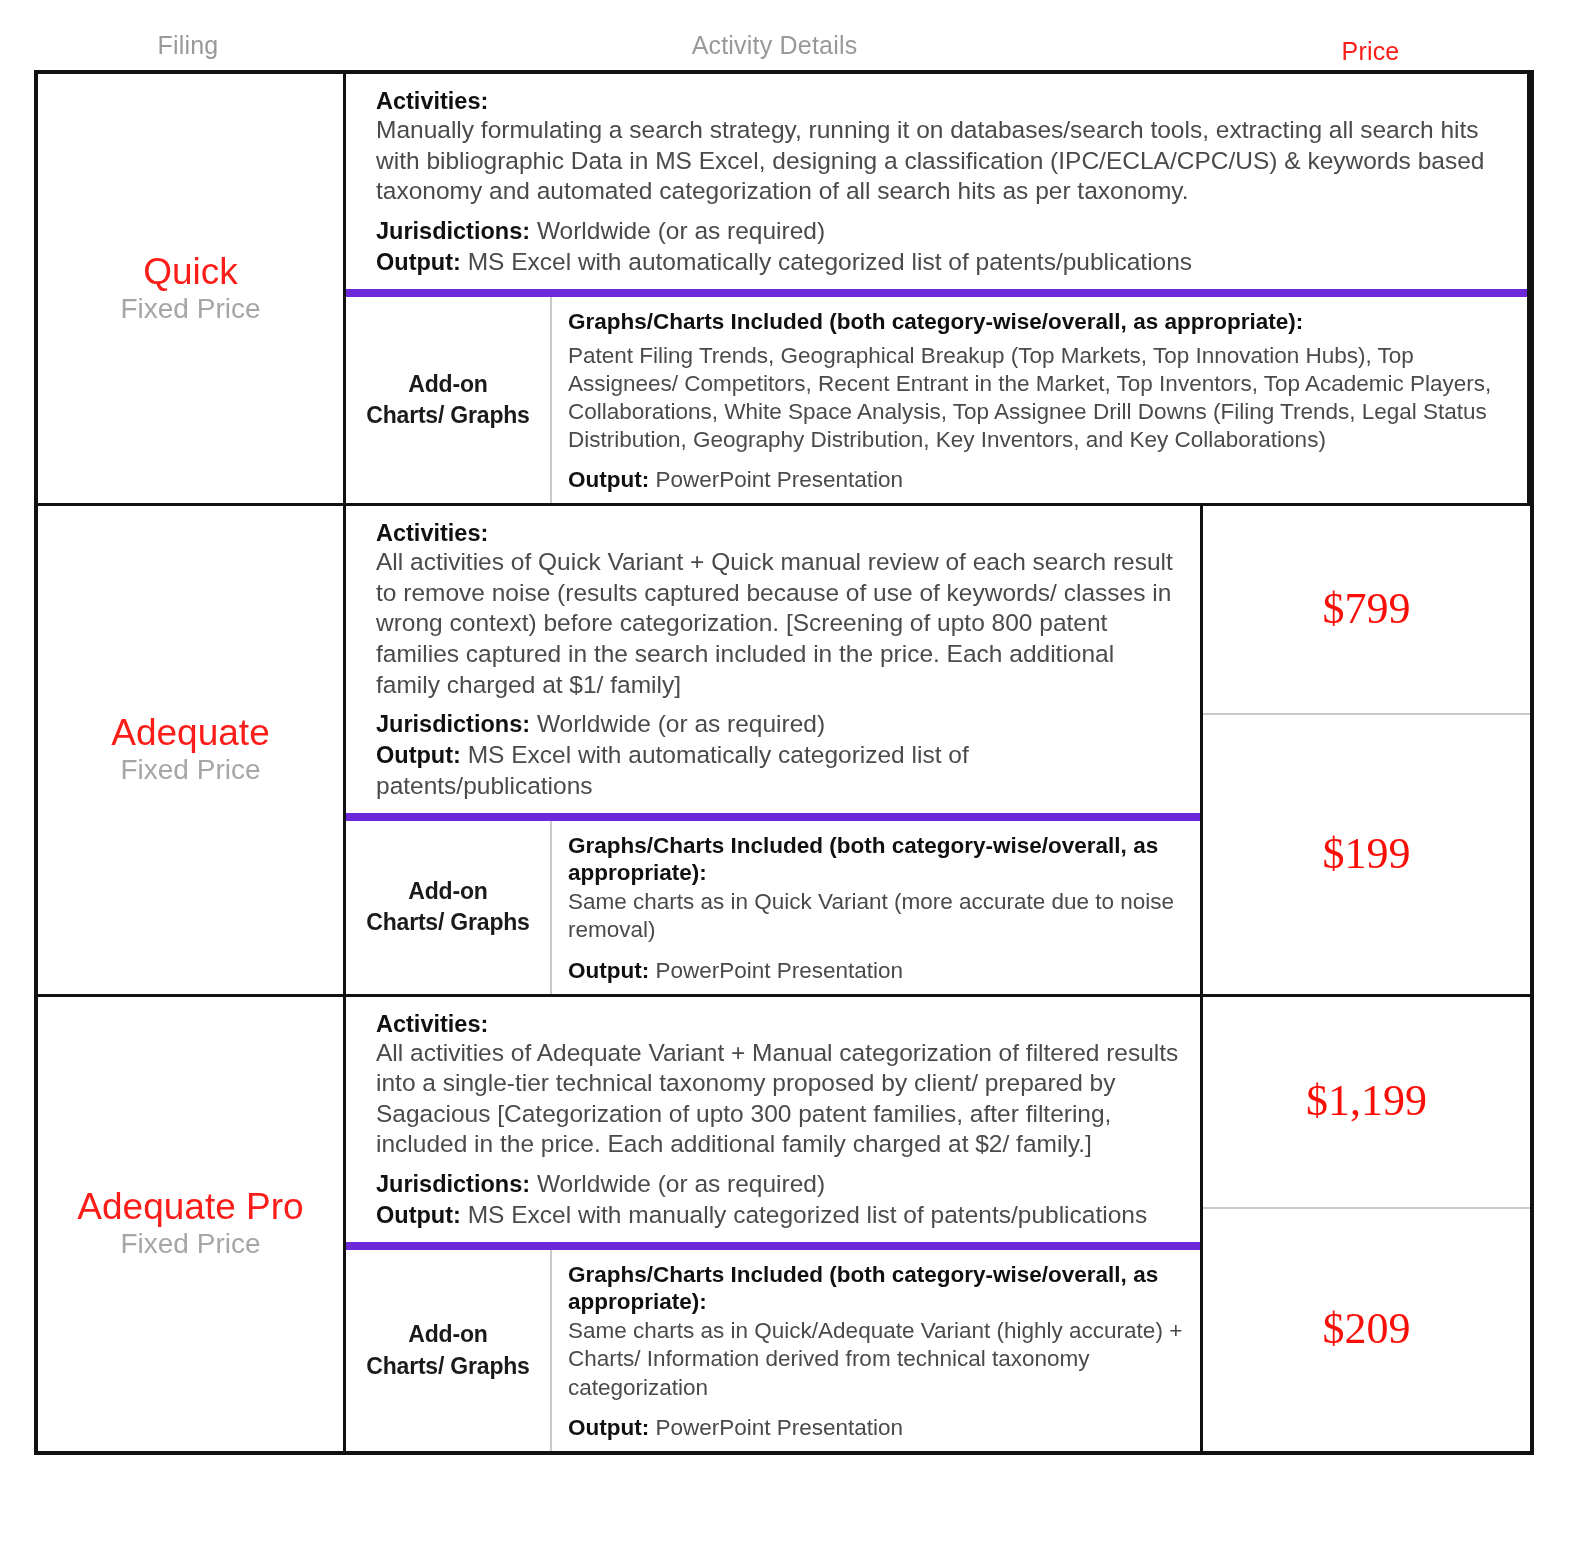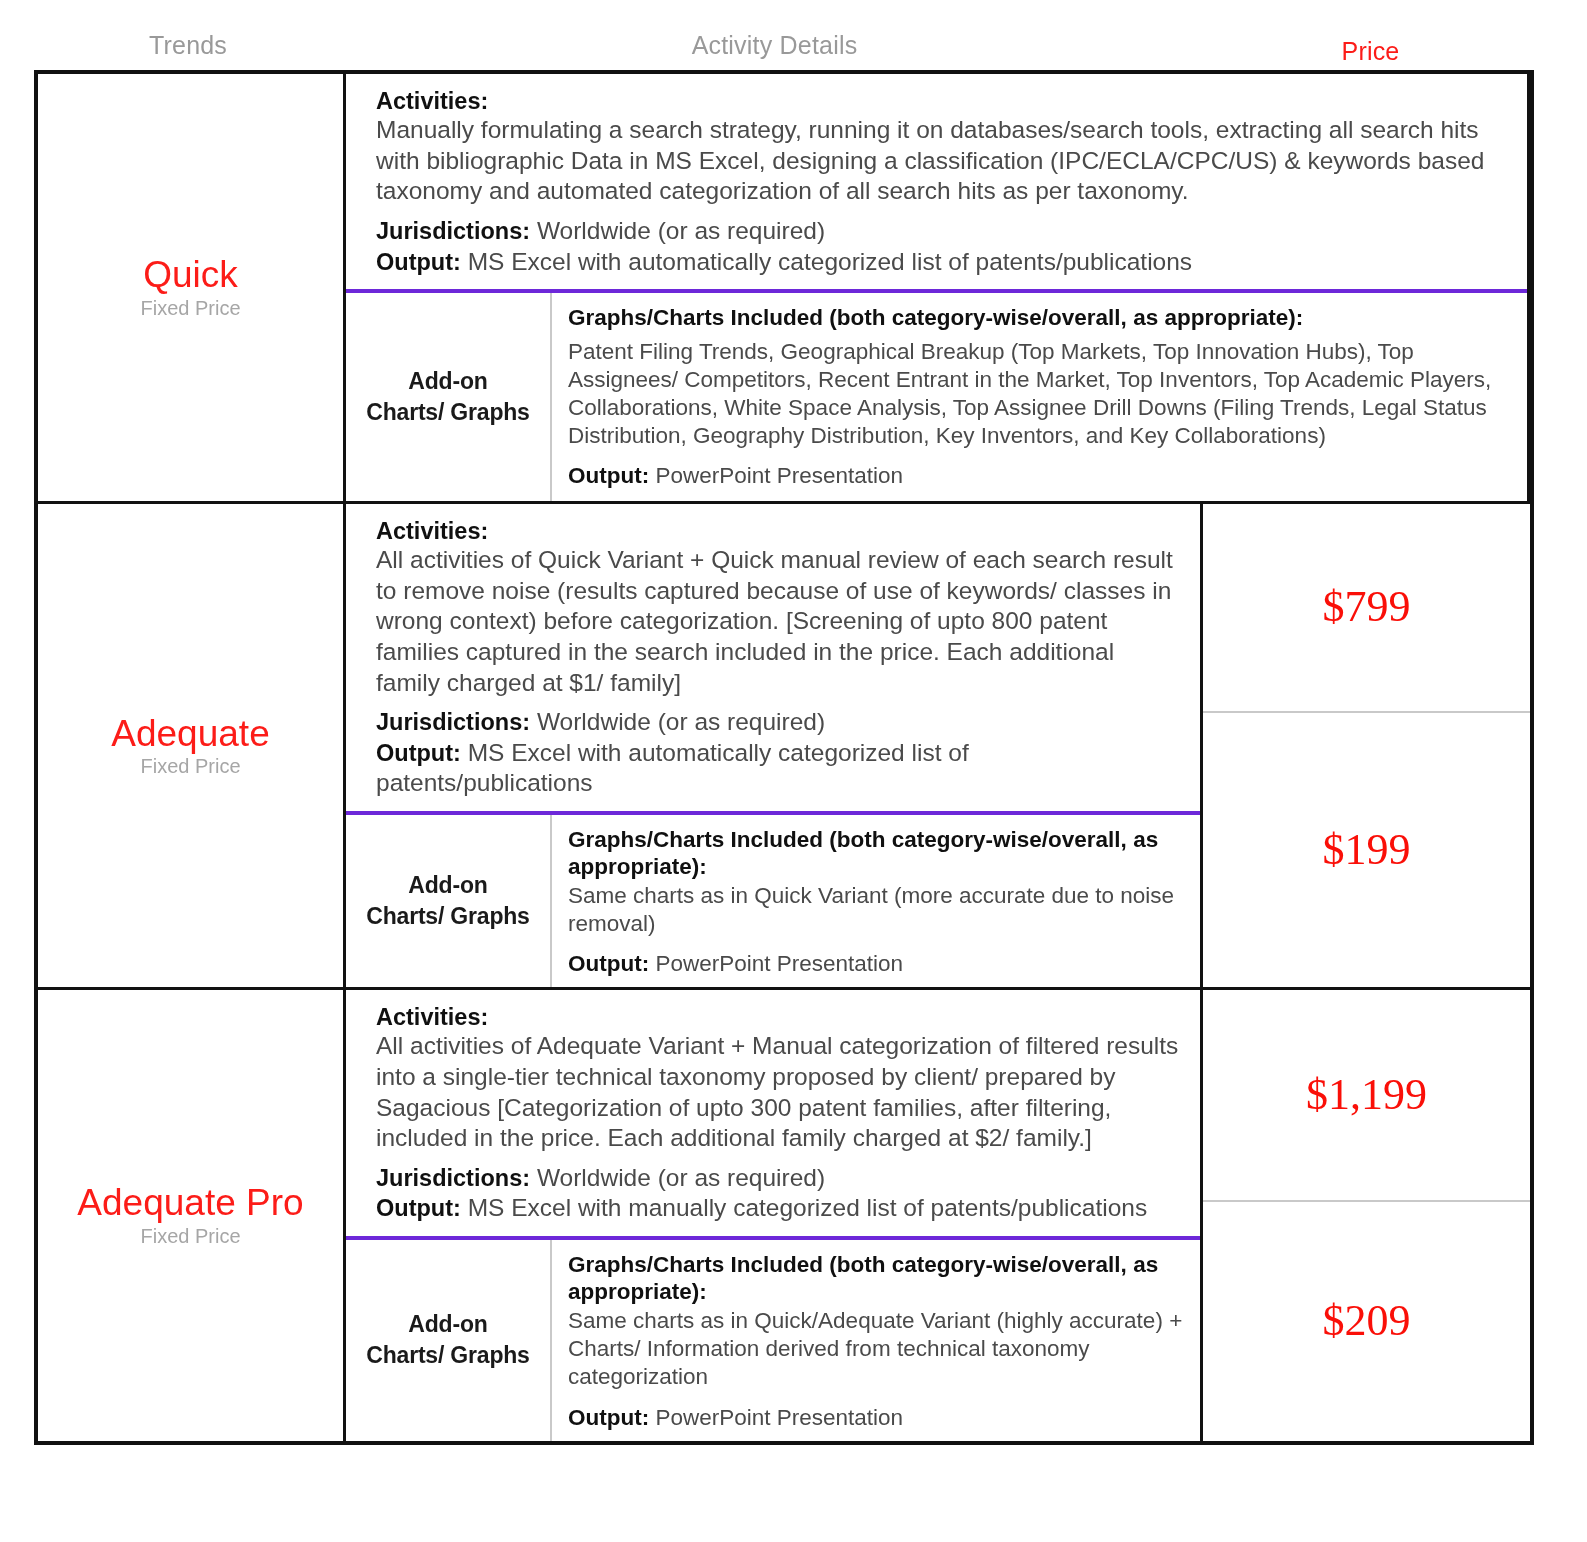--- a/index.html
+++ b/index.html
@@ -83,40 +83,40 @@
   }
   .variant-name {
     color: #fc1c18;
     font-size: 37px;
     line-height: 1.06;
     text-align: center;
     font-weight: 400;
   }
   .variant-sub {
     color: #a6a6a6;
-    font-size: 20px;
+    font-size: 28px;
     line-height: 1.15;
     text-align: center;
     margin-top: 2px;
   }
 
   
   .col-details {
     flex: 1 1 auto;
     display: flex;
     flex-direction: column;
     border-right: 3px solid #111111;
     box-sizing: border-box;
     min-width: 0;
   }
   .detail-block {
     box-sizing: border-box;
     padding: 14px 16px 12px 24px;
   }
-  .detail-block.has-divider { border-bottom: 4px solid #6d28d9; padding-left: 30px; }
+  .detail-block.has-divider { border-bottom: 8px solid #6d28d9; padding-left: 30px; }
 
   
   .addon-row {
     display: flex;
     flex: 1 1 auto;
     min-width: 0;
   }
   .addon-label {
     width: 206px;
     flex: 0 0 206px;
@@ -203,21 +203,21 @@
     color: #4a4a4a;
   }
   .charts-out .lbl { font-size: 22.5px; }
 </style>
 </head>
 <body>
 
 <div class="page">
 
   <div class="header-row">
-    <div class="hdr hdr-variant">Trends</div>
+    <div class="hdr hdr-variant">Filing</div>
     <div class="hdr hdr-activity">Activity Details</div>
     <div class="hdr hdr-price">Price</div>
   </div>
 
   <div class="table">
 
     <div class="vrow" style="min-height:427px;">
       <div class="col-variant">
         <div class="variant-name">Quick</div>
         <div class="variant-sub">Fixed Price</div>

